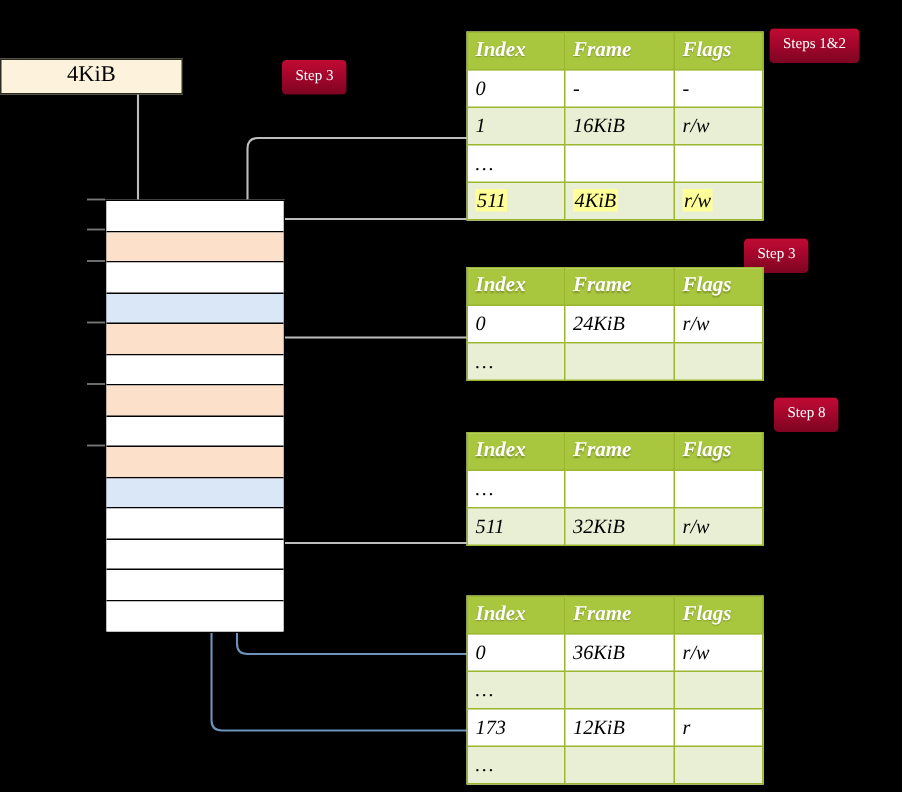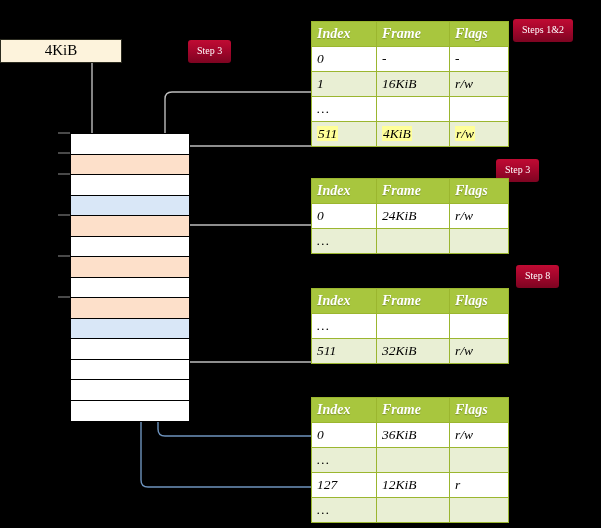--- a/index.html
+++ b/index.html
@@ -262,21 +262,21 @@
             <td class="c-index">0</td>
             <td class="c-frame">36KiB</td>
             <td class="c-flags">r/w</td>
           </tr>
           <tr class="even">
             <td class="c-index">…</td>
             <td class="c-frame"></td>
             <td class="c-flags"></td>
           </tr>
           <tr class="odd">
-            <td class="c-index">127</td>
+            <td class="c-index">173</td>
             <td class="c-frame">12KiB</td>
             <td class="c-flags">r</td>
           </tr>
           <tr class="even">
             <td class="c-index">…</td>
             <td class="c-frame"></td>
             <td class="c-flags"></td>
           </tr>
         </tbody>
       </table>

